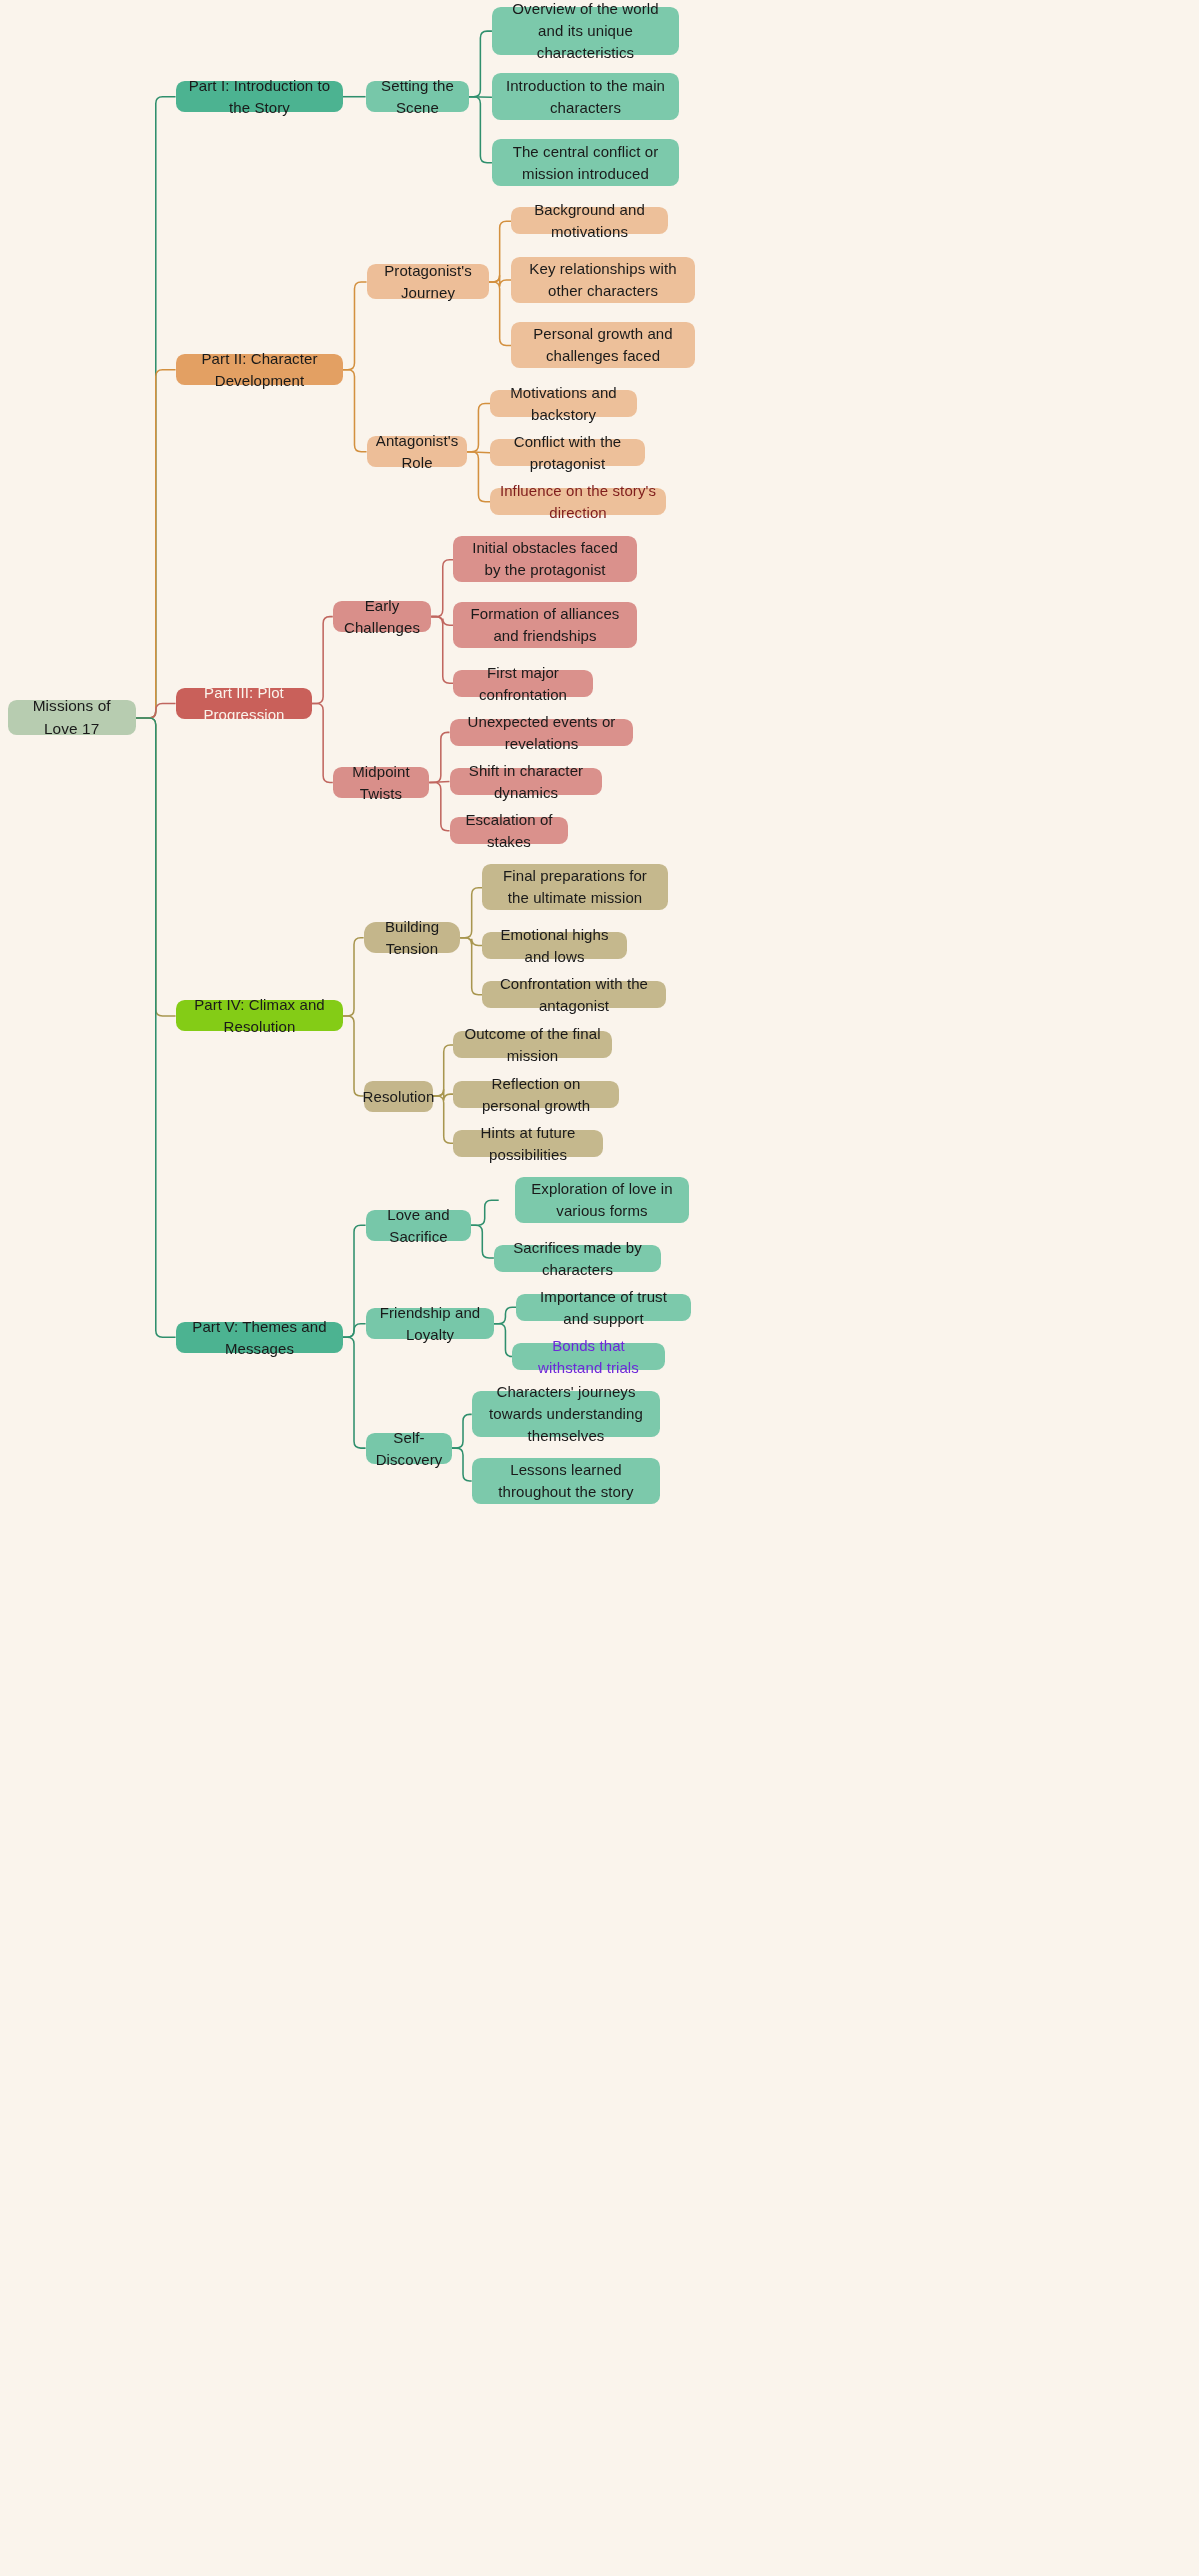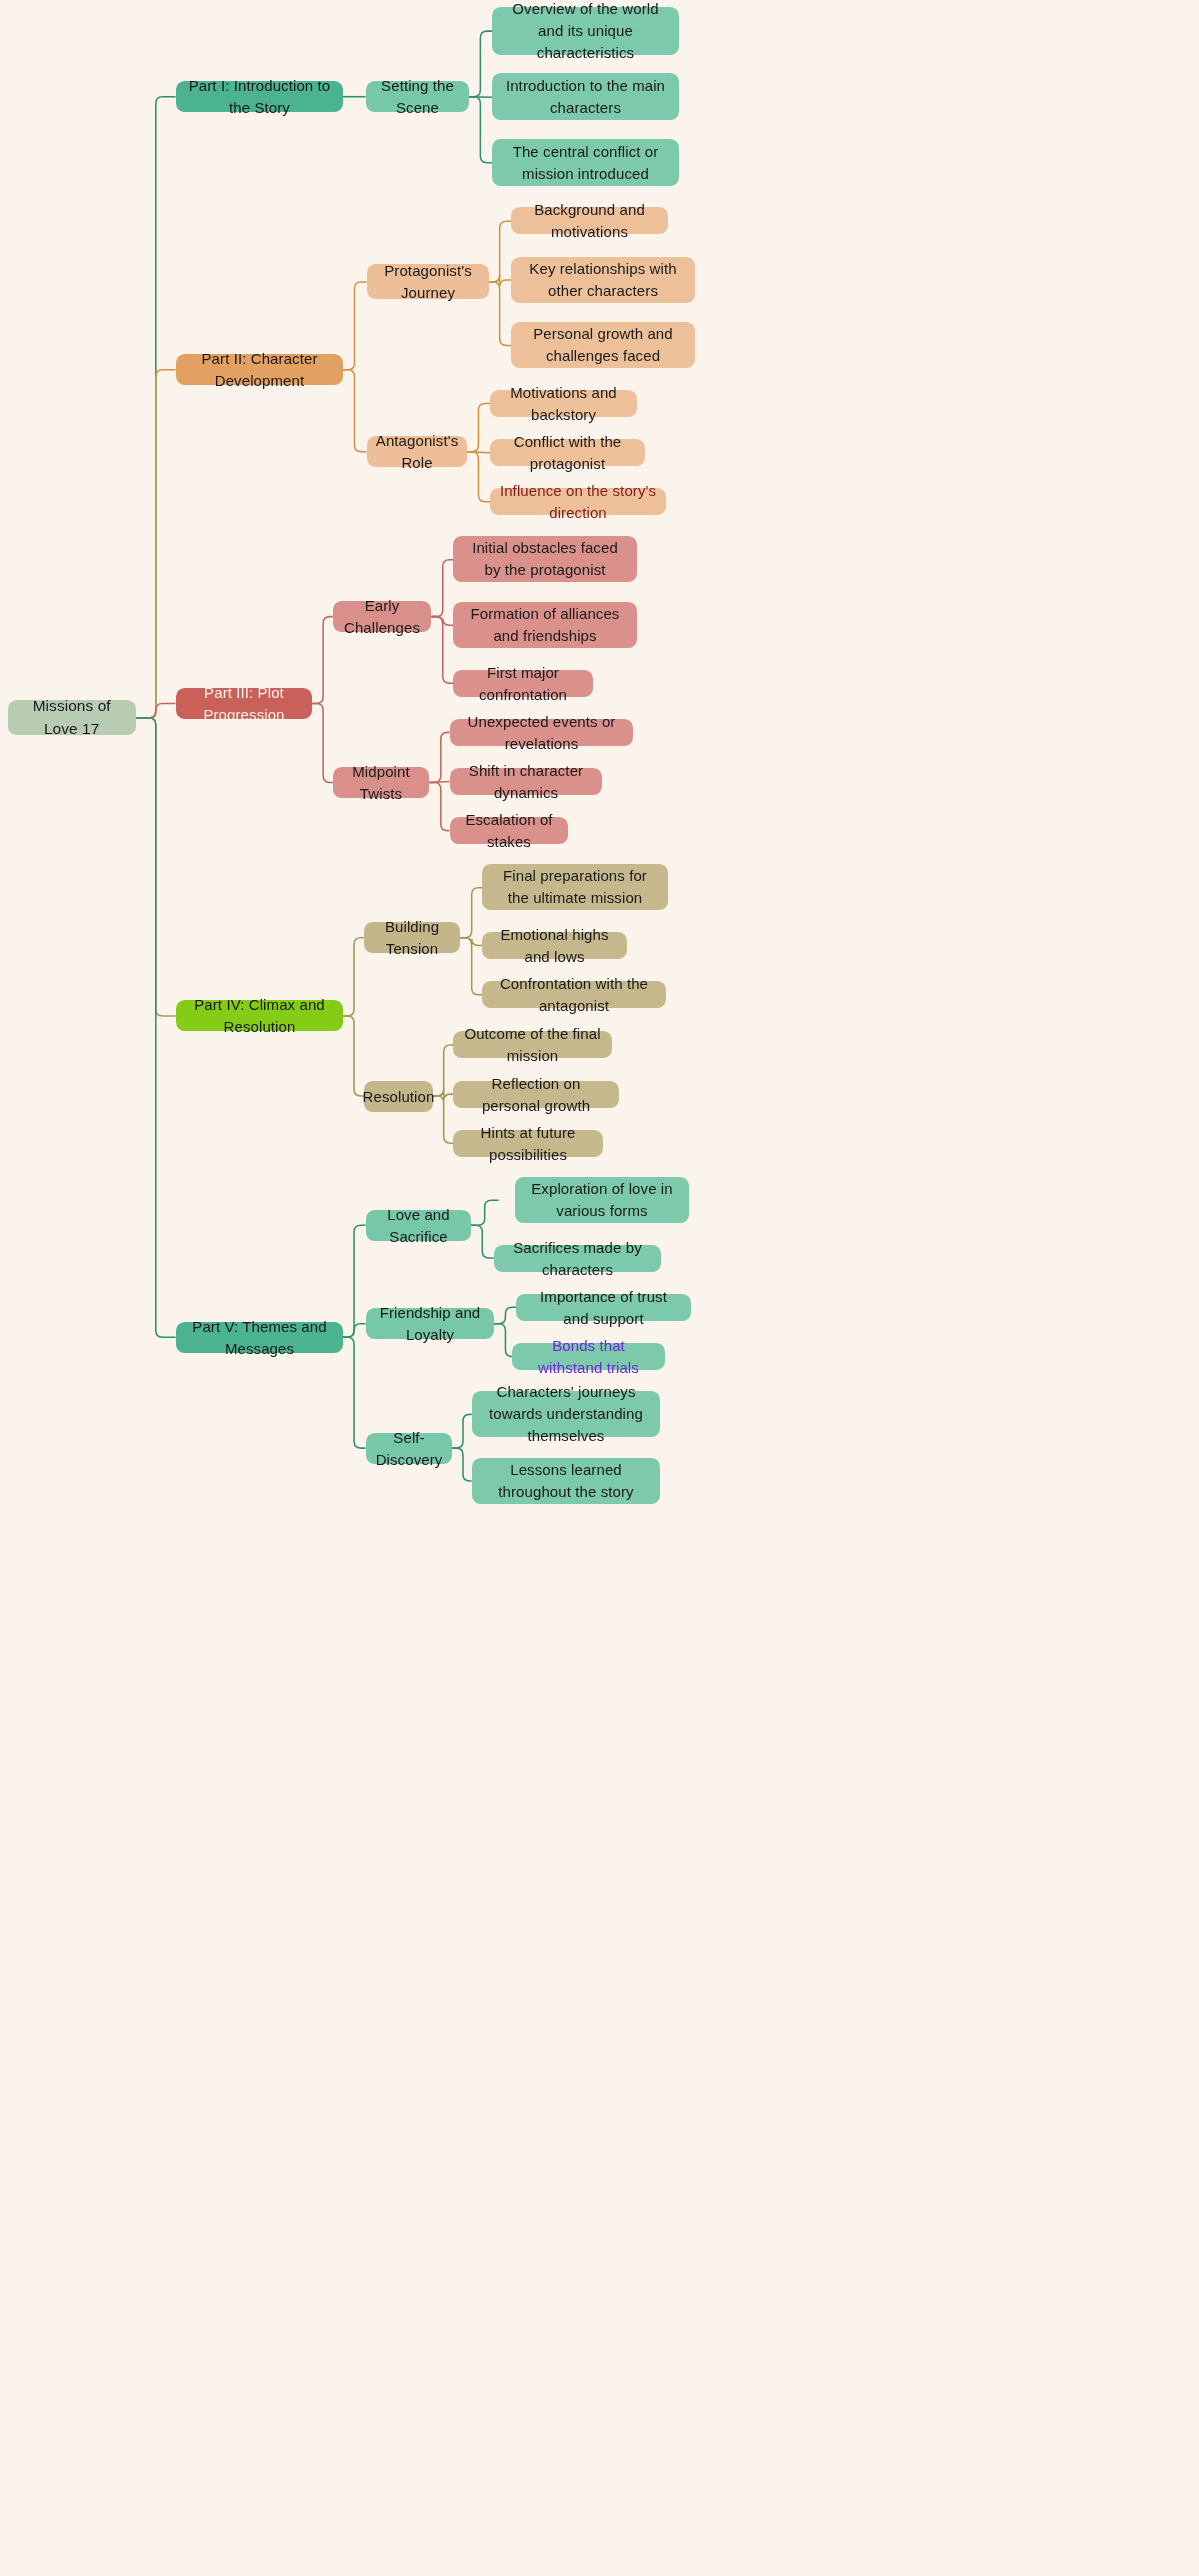--- a/index.html
+++ b/index.html
@@ -93,21 +93,21 @@
     <div class="node lvl1" style="left: 176px; top: 688px; width: 136px; height: 31px; background: rgb(201, 96, 90); color: rgb(250, 244, 236);">Part III: Plot Progression</div>
     <div class="node" style="left: 333px; top: 601px; width: 98px; height: 31px; background: rgb(217, 143, 138); color: rgb(26, 26, 26);">Early Challenges</div>
     <div class="node" style="left: 453px; top: 536px; width: 184px; height: 46px; background: rgb(218, 145, 140); color: rgb(26, 26, 26);">Initial obstacles faced by the protagonist</div>
     <div class="node" style="left: 453px; top: 602px; width: 184px; height: 46px; background: rgb(218, 145, 140); color: rgb(26, 26, 26);">Formation of alliances and friendships</div>
     <div class="node" style="left: 453px; top: 670px; width: 140px; height: 27px; background: rgb(218, 145, 140); color: rgb(26, 26, 26);">First major confrontation</div>
     <div class="node" style="left: 333px; top: 767px; width: 96px; height: 31px; background: rgb(217, 143, 138); color: rgb(26, 26, 26);">Midpoint Twists</div>
     <div class="node" style="left: 450px; top: 719px; width: 183px; height: 27px; background: rgb(218, 145, 140); color: rgb(26, 26, 26);">Unexpected events or revelations</div>
     <div class="node" style="left: 450px; top: 768px; width: 152px; height: 27px; background: rgb(218, 145, 140); color: rgb(26, 26, 26);">Shift in character dynamics</div>
     <div class="node" style="left: 450px; top: 817px; width: 118px; height: 27px; background: rgb(218, 145, 140); color: rgb(26, 26, 26);">Escalation of stakes</div>
     <div class="node lvl1" style="left: 176px; top: 1000px; width: 167px; height: 31px; background: #84cc16; color: rgb(26, 26, 26);">Part IV: Climax and Resolution</div>
-    <div class="node" style="left: 364px; top: 922px; width: 96px; height: 31px; background: rgb(196, 182, 139); color: rgb(26, 26, 26);">Building Tension</div>
+    <div class="node" style="left: 364px; top: 922px; width: 96px; height: 31px; background: rgb(196, 182, 139); color: rgb(26, 26, 26); border-radius: 12px;">Building Tension</div>
     <div class="node" style="left: 482px; top: 864px; width: 186px; height: 46px; background: rgb(197, 184, 141); color: rgb(26, 26, 26);">Final preparations for the ultimate mission</div>
     <div class="node" style="left: 482px; top: 932px; width: 145px; height: 27px; background: rgb(197, 184, 141); color: rgb(26, 26, 26);">Emotional highs and lows</div>
     <div class="node" style="left: 482px; top: 981px; width: 184px; height: 27px; background: rgb(197, 184, 141); color: rgb(26, 26, 26);">Confrontation with the antagonist</div>
     <div class="node" style="left: 364px; top: 1081px; width: 69px; height: 31px; background: rgb(196, 182, 139); color: rgb(26, 26, 26);">Resolution</div>
     <div class="node" style="left: 453px; top: 1031px; width: 159px; height: 27px; background: rgb(197, 184, 141); color: rgb(26, 26, 26);">Outcome of the final mission</div>
     <div class="node" style="left: 453px; top: 1081px; width: 166px; height: 27px; background: rgb(197, 184, 141); color: rgb(26, 26, 26);">Reflection on personal growth</div>
     <div class="node" style="left: 453px; top: 1130px; width: 150px; height: 27px; background: rgb(197, 184, 141); color: rgb(26, 26, 26);">Hints at future possibilities</div>
     <div class="node lvl1" style="left: 176px; top: 1322px; width: 167px; height: 31px; background: rgb(76, 179, 145); color: rgb(26, 26, 26);">Part V: Themes and Messages</div>
     <div class="node" style="left: 366px; top: 1210px; width: 105px; height: 31px; background: rgb(119, 199, 169); color: rgb(26, 26, 26);">Love and Sacrifice</div>
     <div class="node" style="left: 499px; top: 1177px; width: 174px; height: 46px; background: rgb(124, 201, 171); color: rgb(26, 26, 26); margin-left: 16px;">Exploration of love in various forms</div>

